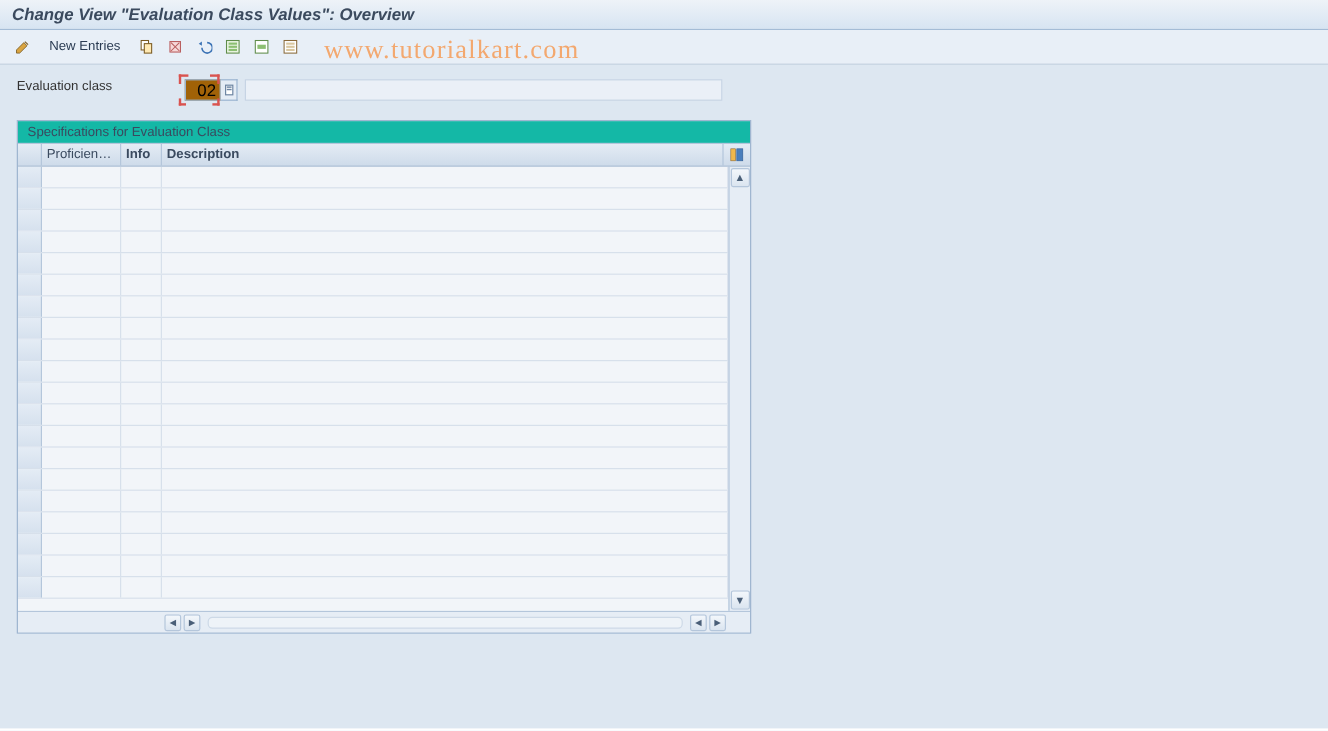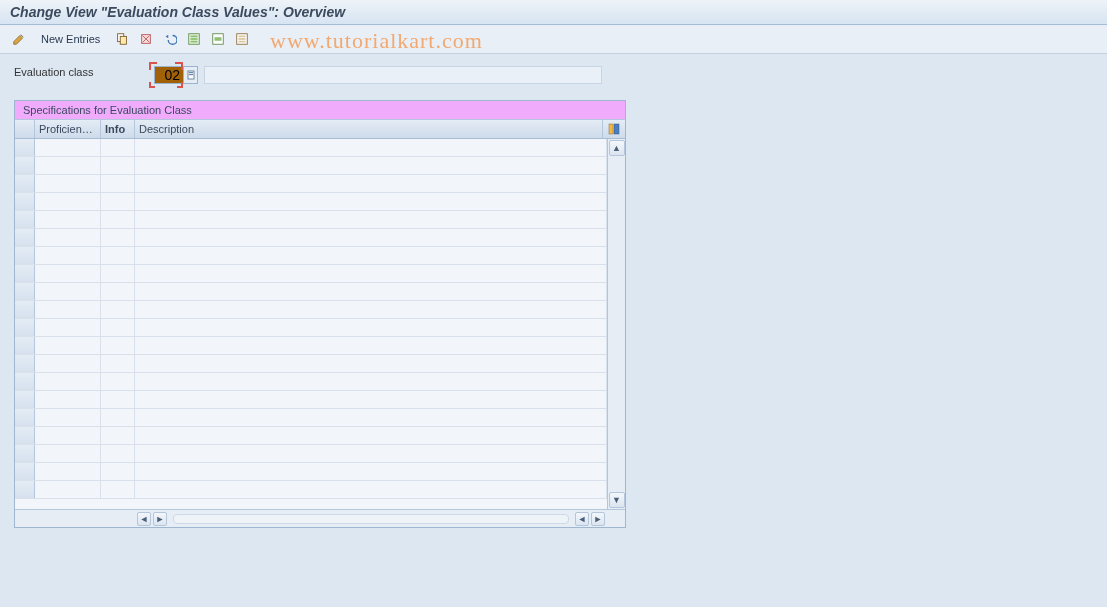--- a/index.html
+++ b/index.html
@@ -143,41 +143,41 @@
 
     
     .panel {
       width: 612px;
       border: 1px solid #9fb6d0;
       background: #cfdbe9;
     }
     .panel-title {
       padding: 3px 8px;
       color: #3a4a5f;
-      background: #f0abfc;
+      background: #14b8a6;
       border-bottom: 1px solid #b4c6db;
     }
     .table-head {
       display: flex;
       background: linear-gradient(to bottom, #e4ecf5, #cedbea);
       border-bottom: 1px solid #a8bcd3;
     }
     .th {
       border-right: 1px solid #b4c6db;
       padding: 2px 4px;
       color: #3a4a5f;
       font-size: 11px;
       height: 18px;
       display: flex;
       align-items: center;
     }
     .th-sel { width: 20px; }
     .th-prof { width: 66px; }
     .th-info { width: 34px; font-weight: bold; }
-    .th-desc { flex: 1; }
+    .th-desc { flex: 1; font-weight: bold; }
     .th-tool { width: 22px; justify-content: center; border-right: none; cursor: pointer; }
     .table-body-wrap {
       display: flex;
       height: 370px;
     }
     .table-body {
       flex: 1;
       overflow: hidden;
       background: #f2f5f9;
     }

